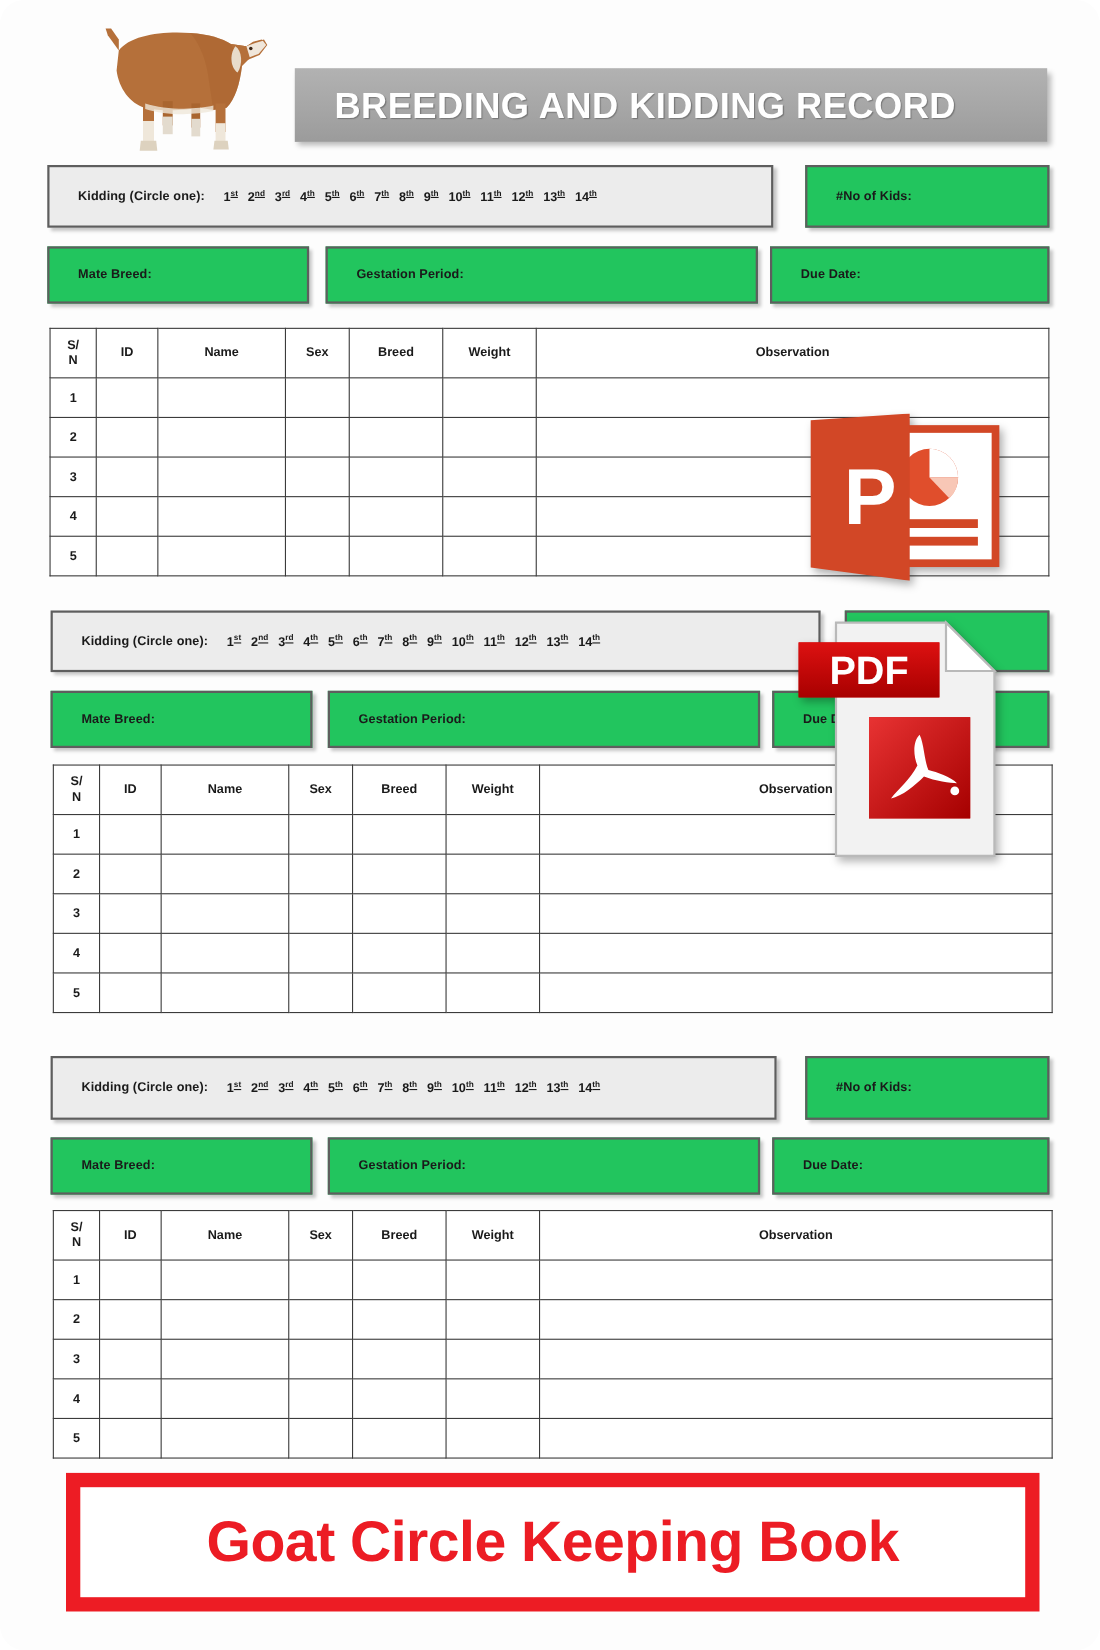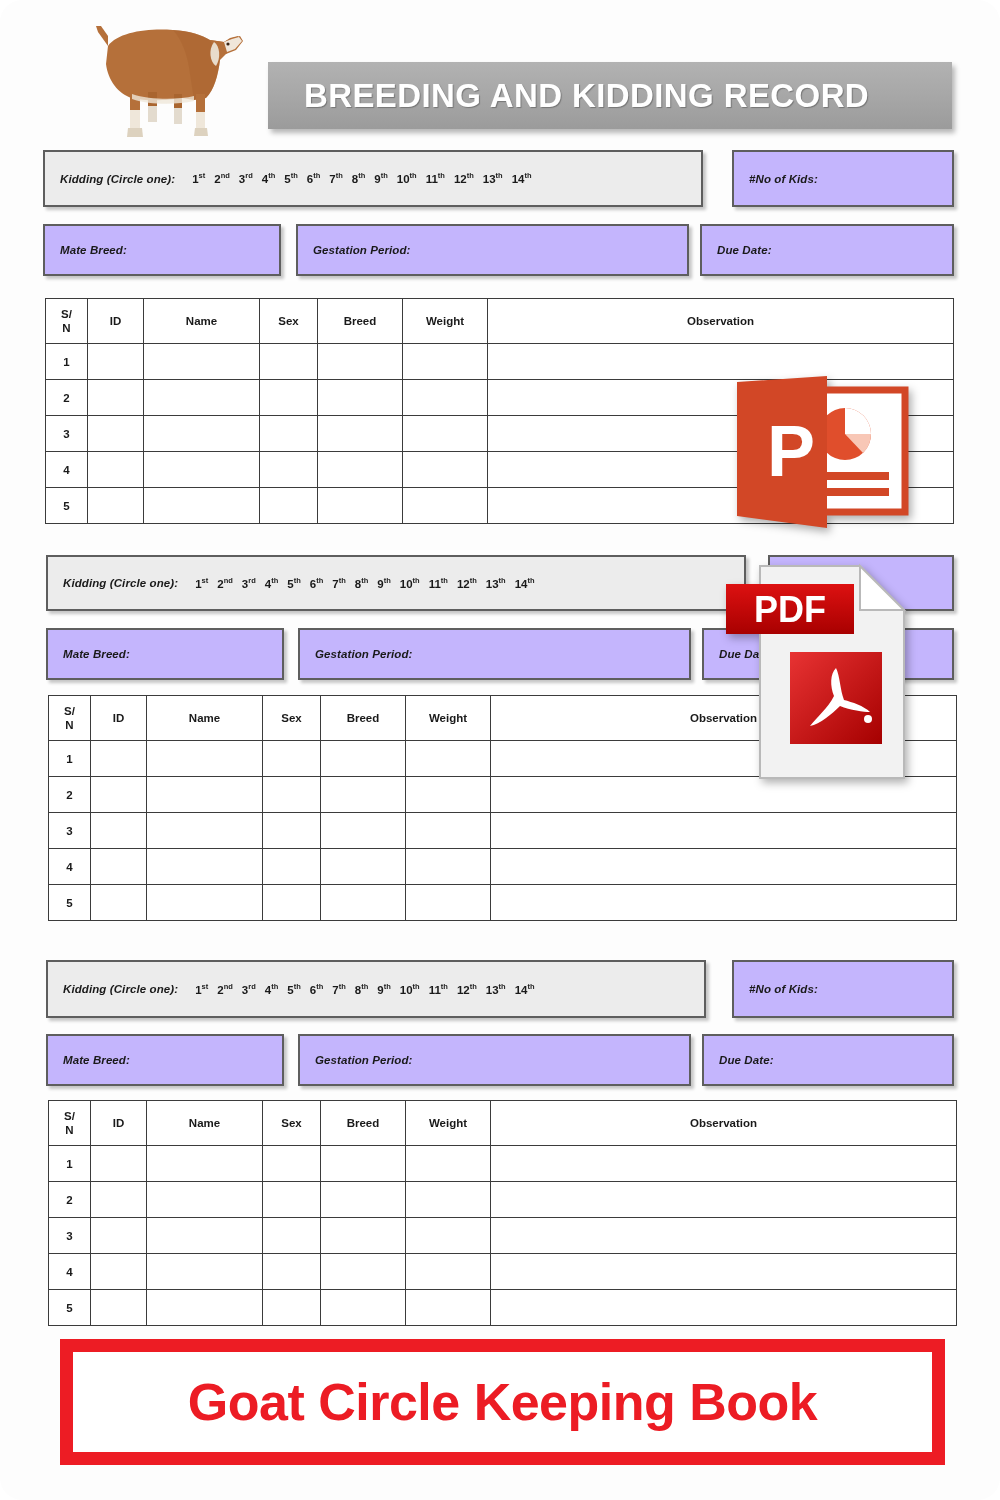--- a/index.html
+++ b/index.html
@@ -53,44 +53,44 @@
     text-shadow: 1px 1px 1px rgba(80,80,80,0.55);
     white-space: nowrap;
     font-family: "Liberation Sans", sans-serif;
   }
 
   
   .fbox {
     position: absolute;
     box-sizing: border-box;
     border: 2px solid #5e5e5e;
-    background: #c4b5fd;
+    background: #22c55e;
     box-shadow: 3px 3px 3px rgba(0,0,0,0.22);
     display: flex;
     align-items: center;
   }
   .fbox.shaded {
     background: #ececec;
   }
   .fbox .lbl {
     font-size: 11.5px;
     font-weight: bold;
-    padding-left: 15px;
+    padding-left: 26px;
     white-space: nowrap;
     letter-spacing: 0.1px;
-    font-style: italic;
   }
   .kid-seq {
     font-size: 11.5px;
     font-weight: bold;
     white-space: nowrap;
   }
   .kid-seq sup {
     font-size: 7.5px;
     vertical-align: super;
+    text-decoration: underline;
   }
   .kid-seq .n {
     margin-left: 9px;
   }
 
   
   table.rec {
     position: absolute;
     border-collapse: collapse;
     background: #ffffff;

